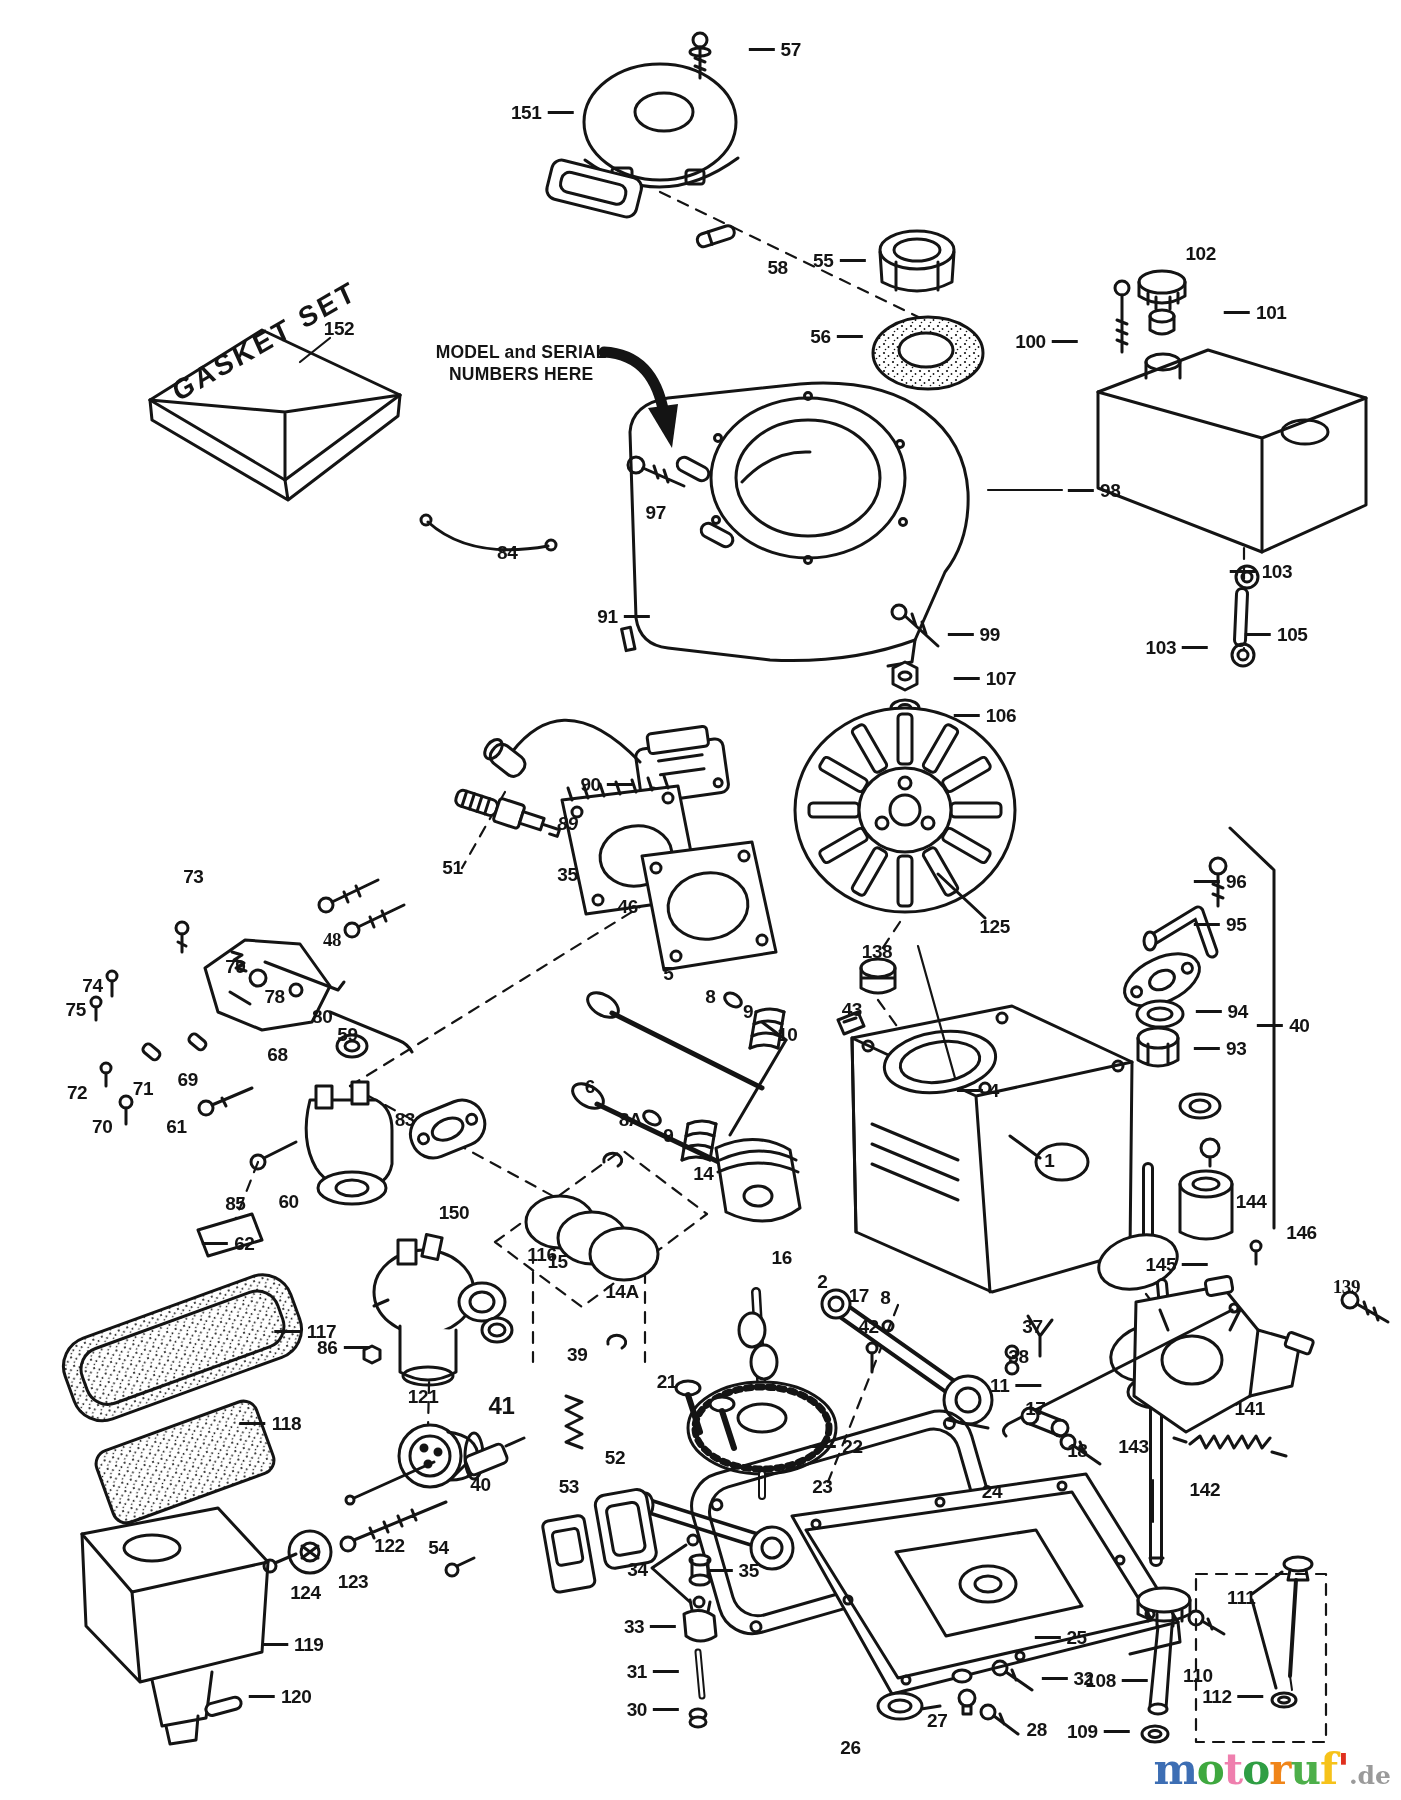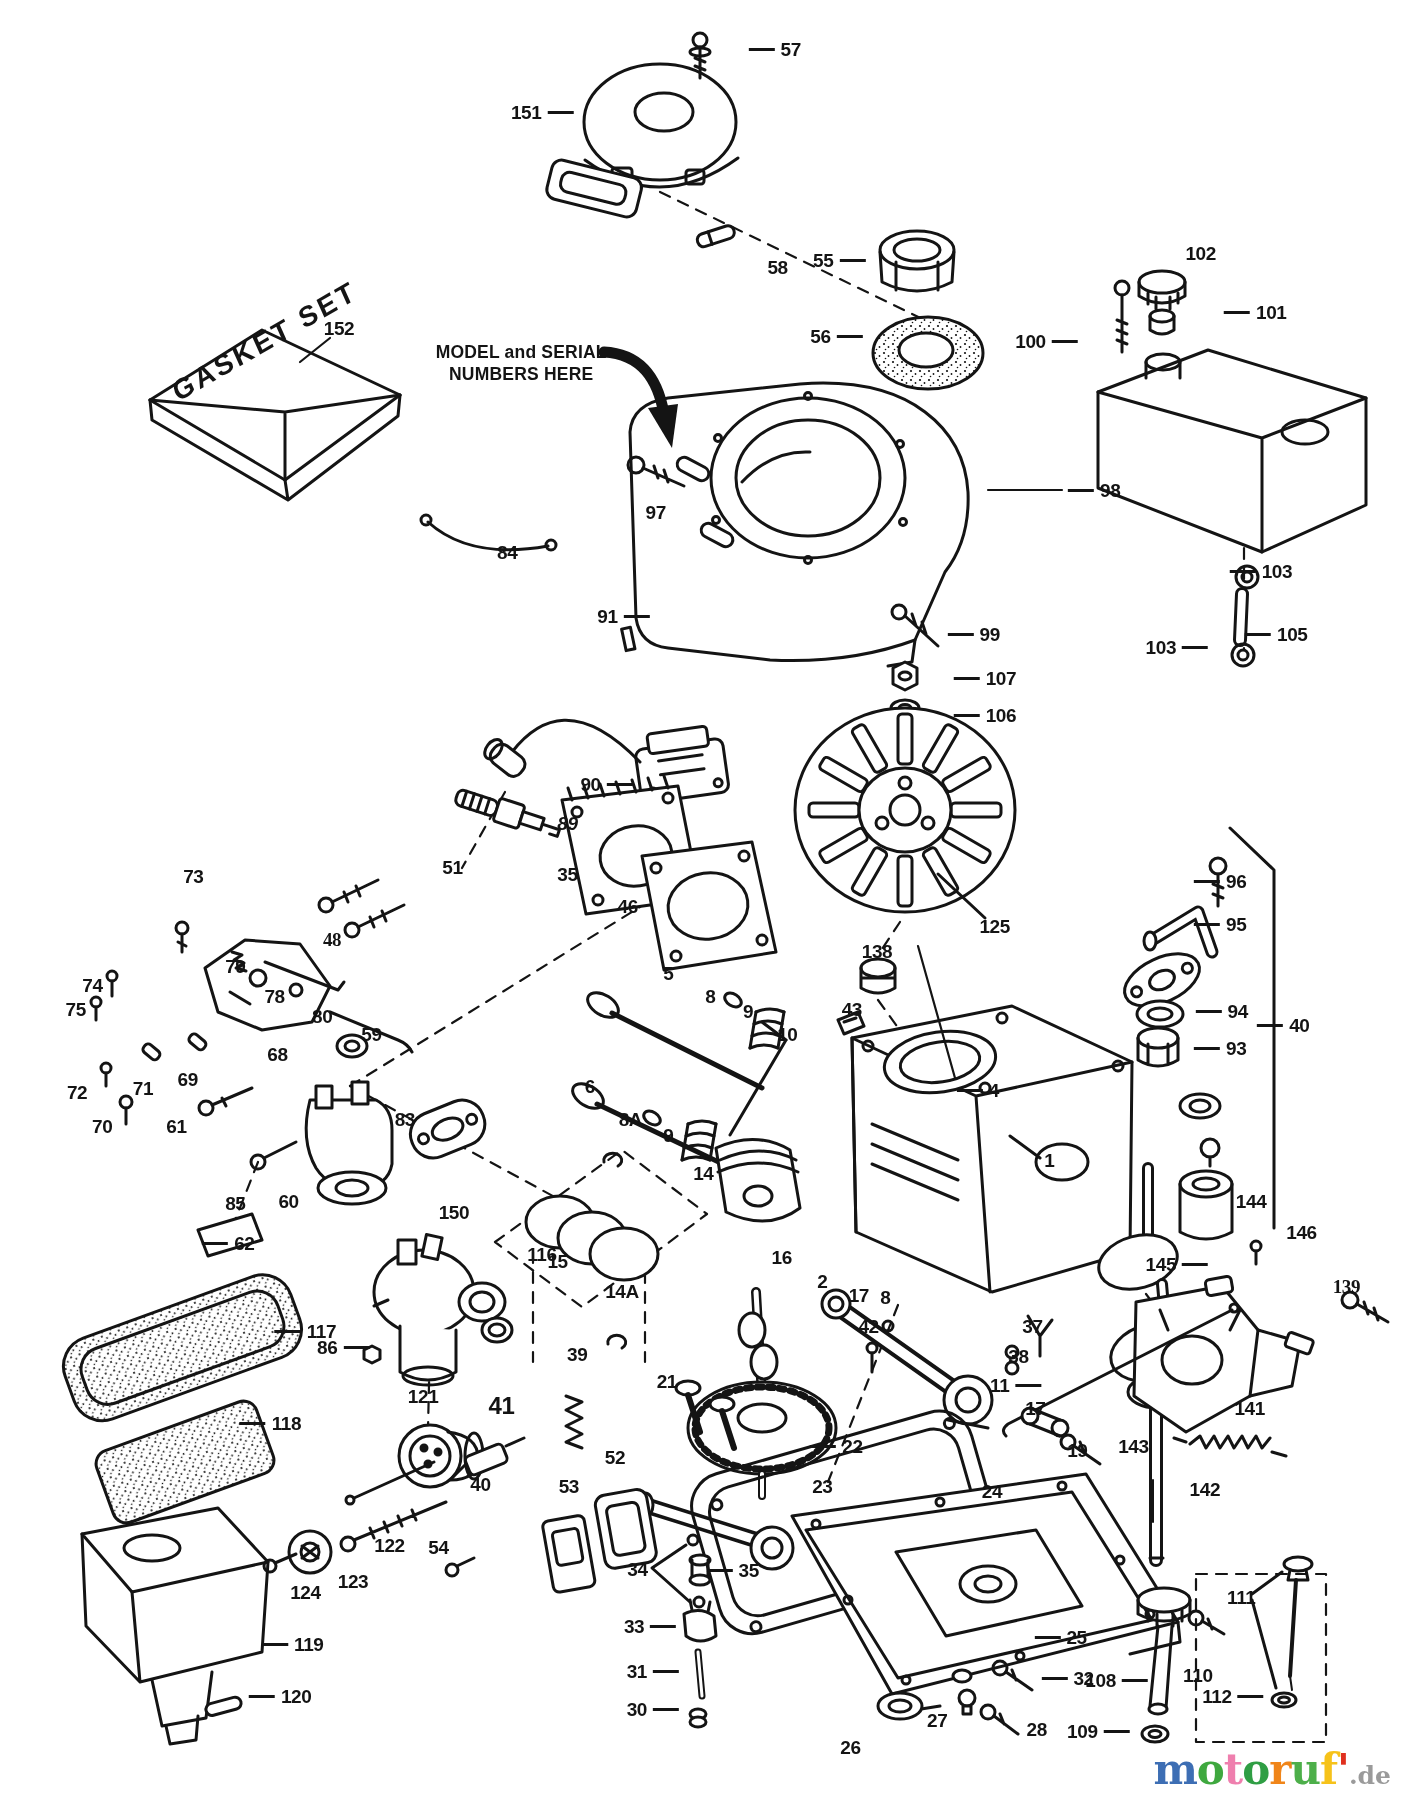--- a/index.html
+++ b/index.html
@@ -647,21 +647,21 @@
       <span class="callout" style="left: 32.3%; top: 48.2%;">51</span>
       <span class="callout" style="left: 40.5%; top: 48.6%;">35</span>
       <span class="callout" style="left: 44.8%; top: 50.4%;">46</span>
       <span class="callout" style="left: 23.7%; top: 52.2%; font-family: Liberation Serif, serif;">48</span>
       <span class="callout" style="left: 13.8%; top: 48.7%;">73</span>
       <span class="callout" style="left: 16.8%; top: 53.7%;">79</span>
       <span class="callout" style="left: 19.6%; top: 55.4%;">78</span>
       <span class="callout" style="left: 6.6%; top: 54.8%;">74</span>
       <span class="callout" style="left: 5.4%; top: 56.1%;">75</span>
       <span class="callout" style="left: 23%; top: 56.5%;">80</span>
-      <span class="callout" style="left: 24.8%; top: 57.5%; margin-left: 24px;">59</span>
+      <span class="callout" style="left: 24.8%; top: 57.5%;">59</span>
       <span class="callout" style="left: 19.8%; top: 58.6%;">68</span>
       <span class="callout" style="left: 5.5%; top: 60.7%;">72</span>
       <span class="callout" style="left: 10.2%; top: 60.5%;">71</span>
       <span class="callout" style="left: 13.4%; top: 60%;">69</span>
       <span class="callout" style="left: 7.3%; top: 62.6%; text-align: center;">70</span>
       <span class="callout" style="left: 12.6%; top: 62.6%;">61</span>
       <span class="callout" style="left: 16.8%; top: 66.9%;">85</span>
       <span class="callout" style="left: 20.6%; top: 66.8%;">60</span>
       <span class="callout" style="left: 28.9%; top: 62.2%;">83</span>
       <span class="callout lead-l" style="left: 16.3%; top: 69.1%;">62</span>
@@ -708,21 +708,21 @@
       <span class="callout" style="left: 58.7%; top: 82.6%;">23</span>
       <span class="callout" style="left: 70.8%; top: 82.9%;">24</span>
       <span class="callout" style="left: 89.3%; top: 66.8%;">144</span>
       <span class="callout" style="left: 92.9%; top: 68.5%;">146</span>
       <span class="callout lead-r" style="left: 84%; top: 70.3%;">145</span>
       <span class="callout" style="left: 96.1%; top: 71.5%; font-family: Liberation Serif, serif;">139</span>
       <span class="callout" style="left: 89.2%; top: 78.3%;">141</span>
       <span class="callout" style="left: 80.9%; top: 80.4%;">143</span>
       <span class="callout" style="left: 86%; top: 82.8%;">142</span>
       <span class="callout" style="left: 73.9%; top: 78.3%;">17</span>
-      <span class="callout" style="left: 76.9%; top: 80.6%;">19</span>
+      <span class="callout" style="left: 76.9%; top: 80.6%;">18</span>
       <span class="callout" style="left: 27.8%; top: 85.9%;">122</span>
       <span class="callout" style="left: 31.3%; top: 86%;">54</span>
       <span class="callout" style="left: 25.2%; top: 87.9%;">123</span>
       <span class="callout" style="left: 21.8%; top: 88.5%;">124</span>
       <span class="callout lead-l" style="left: 20.9%; top: 91.4%;">119</span>
       <span class="callout lead-l" style="left: 20%; top: 94.3%;">120</span>
       <span class="callout" style="left: 45.5%; top: 87.2%;">34</span>
       <span class="callout lead-l" style="left: 52.3%; top: 87.3%;">35</span>
       <span class="callout lead-r" style="left: 46.4%; top: 90.4%;">33</span>
       <span class="callout lead-r" style="left: 46.6%; top: 92.9%;">31</span>

